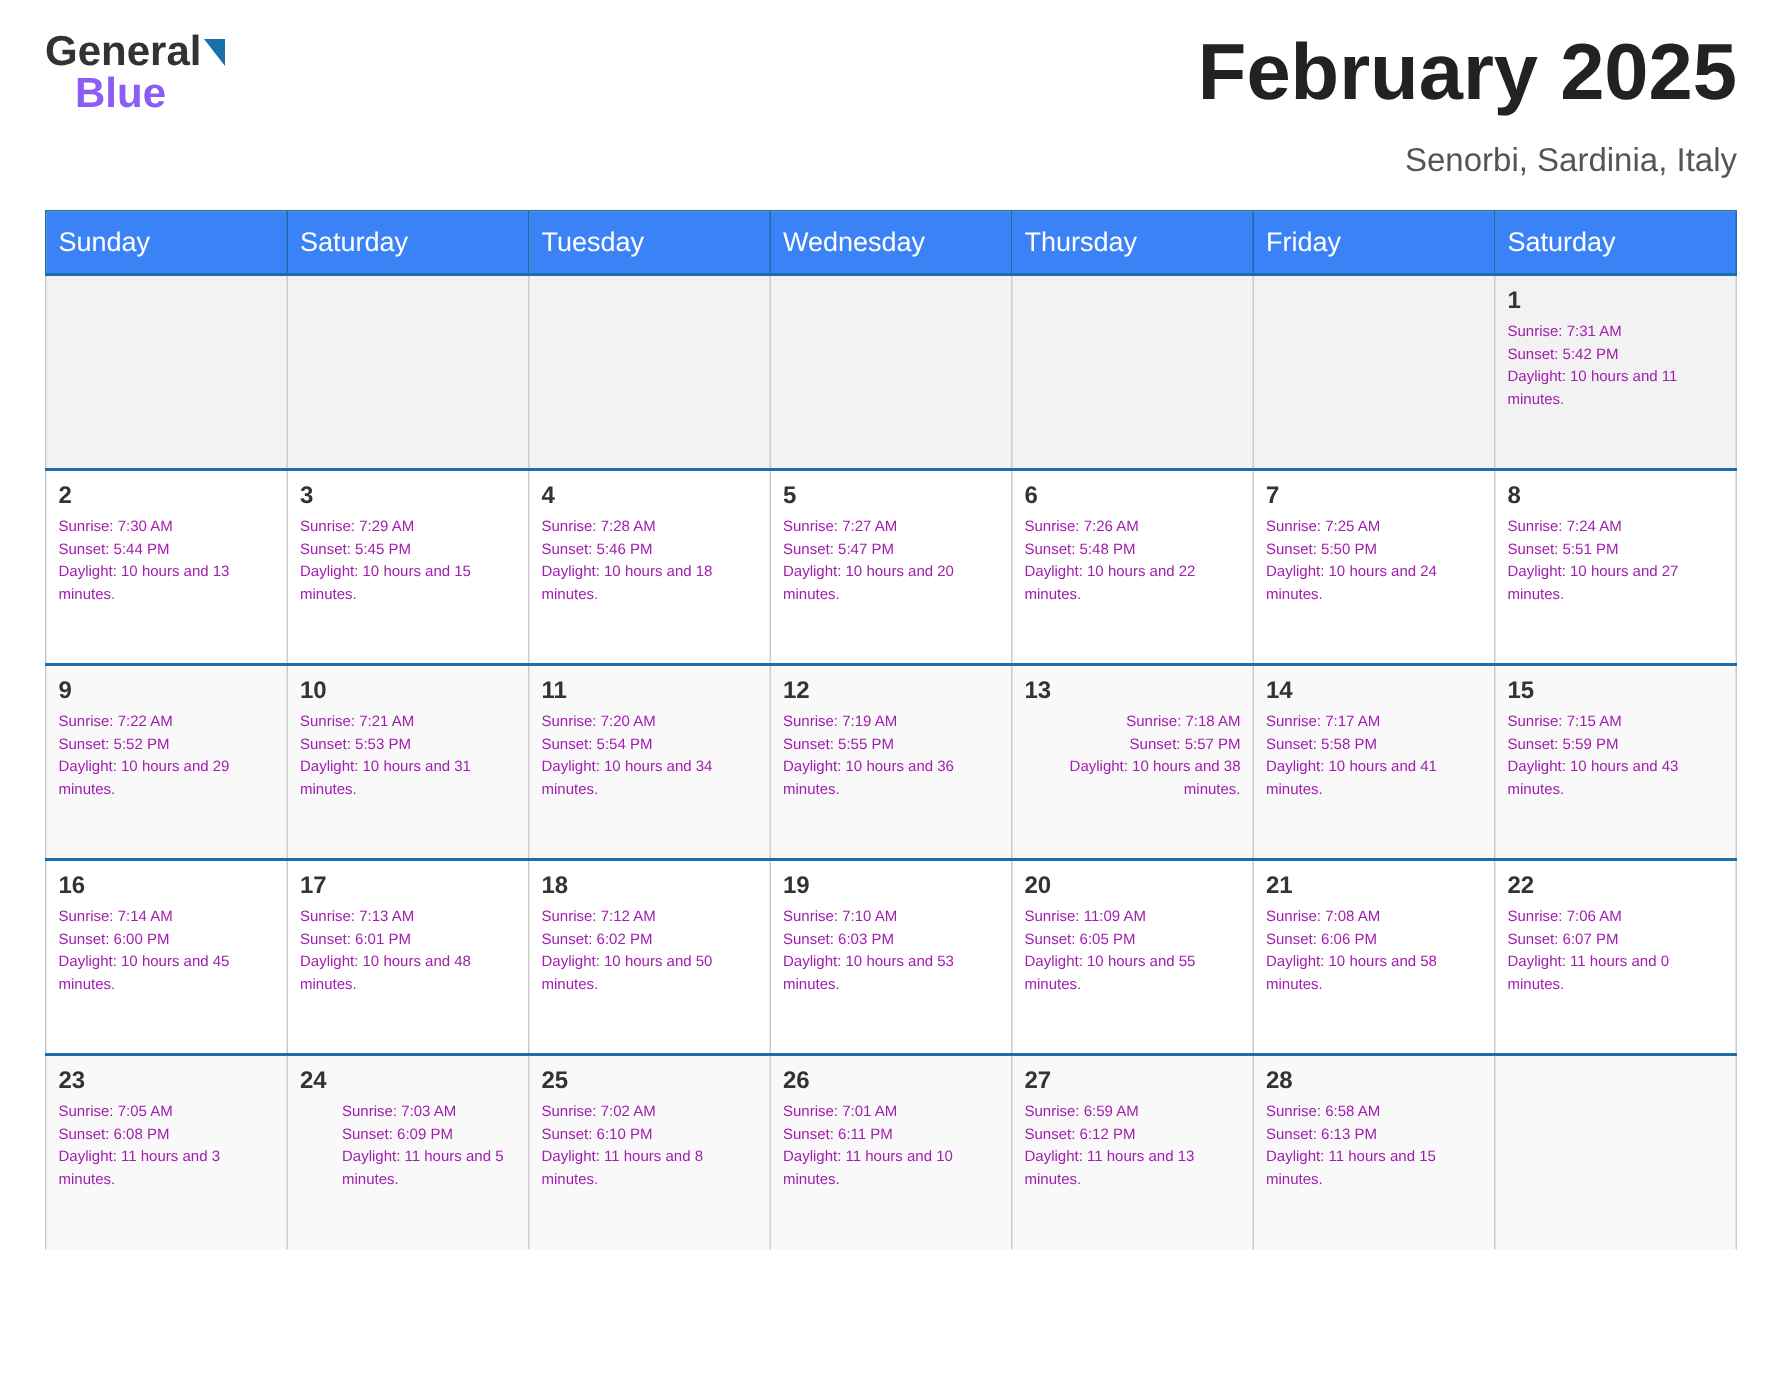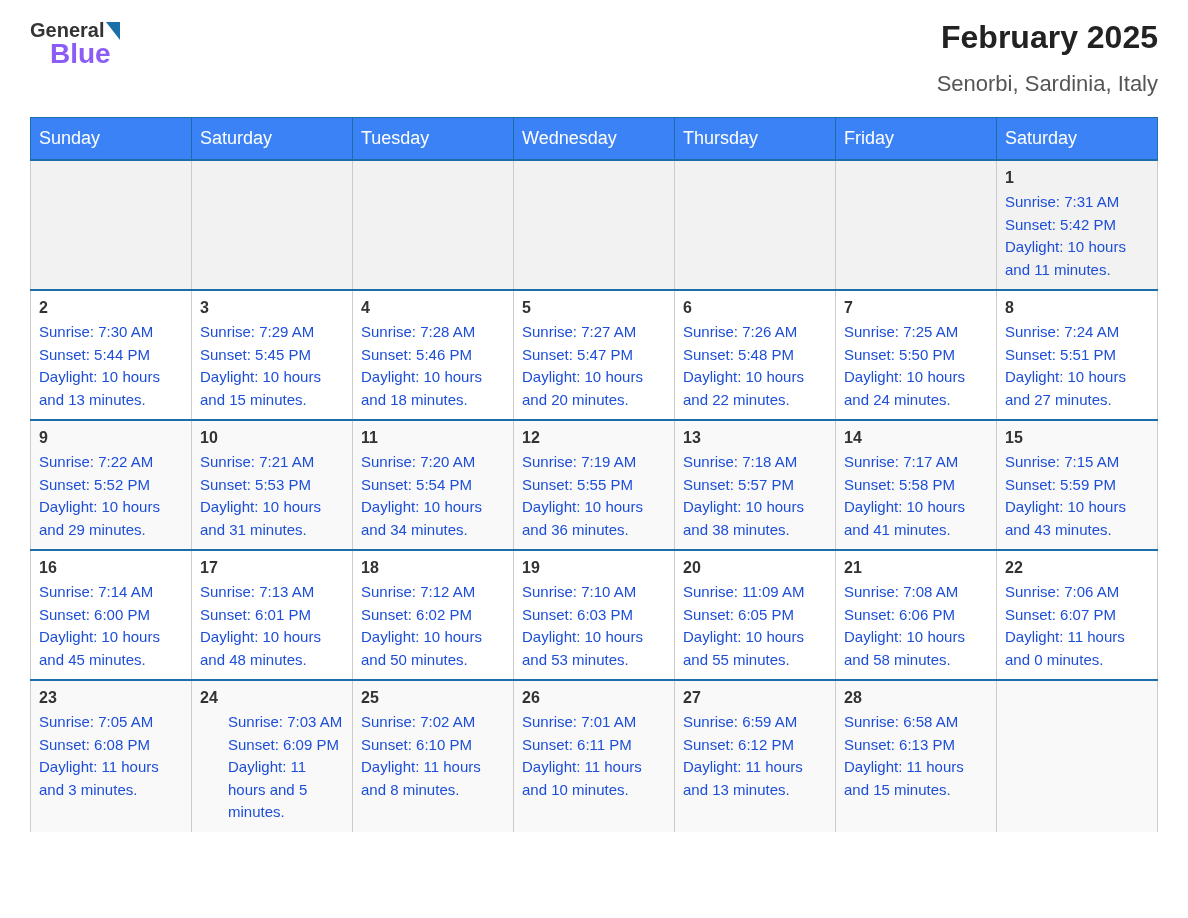--- a/index.html
+++ b/index.html
@@ -15,21 +15,21 @@
       justify-content: space-between;
       align-items: flex-start;
       margin-bottom: 20px;
     }
     .logo {
       display: flex;
       flex-direction: column;
       align-items: flex-start;
     }
     .logo-general {
-      font-size: 20px;
+      font-size: 28px;
       font-weight: bold;
       color: #333;
       line-height: 1;
     }
     .logo-blue {
       font-size: 28px;
       font-weight: bold;
       color: #8b5cf6;
       line-height: 1;
       margin-left: 20px;
@@ -44,21 +44,21 @@
       border-left: 14px solid transparent;
       border-right: 0px solid transparent;
       border-top: 18px solid #1a6fa8;
       margin-left: 2px;
       margin-top: 2px;
     }
     .title-block {
       text-align: right;
     }
     .calendar-title {
-      font-size: 32px;
+      font-size: 53px;
       font-weight: bold;
       color: #222;
       line-height: 1.1;
     }
     .calendar-subtitle {
       font-size: 22px;
       color: #555;
       margin-top: 16px;
     }
     table {
@@ -92,23 +92,23 @@
     tbody td:first-child {
       border-left: 1px solid #ccc;
     }
     .day-number {
       font-size: 16px;
       font-weight: bold;
       margin-bottom: 4px;
       display: block;
     }
     .day-info {
-      font-size: 15px;
+      font-size: 10px;
       line-height: 1.5;
-      color: #1d4ed8;
+      color: #a21caf;
     }
     tbody tr:nth-child(odd) {
       background-color: #f9f9f9;
     }
     tbody tr:nth-child(even) {
       background-color: #ffffff;
     }
     tbody tr:first-child {
       background-color: #f2f2f2;
     }
@@ -221,21 +221,21 @@
 Daylight: 10 hours and 34 minutes.</div>
         </td>
         <td>
           <span class="day-number">12</span>
           <div class="day-info" style="white-space: pre-line;">Sunrise: 7:19 AM
 Sunset: 5:55 PM
 Daylight: 10 hours and 36 minutes.</div>
         </td>
         <td>
           <span class="day-number">13</span>
-          <div class="day-info" style="white-space: pre-line;">Sunrise: 7:18 AM
+          <div class="day-info" style="white-space: pre-line; text-align: right;">Sunrise: 7:18 AM
 Sunset: 5:57 PM
 Daylight: 10 hours and 38 minutes.</div>
         </td>
         <td>
           <span class="day-number">14</span>
           <div class="day-info" style="white-space: pre-line;">Sunrise: 7:17 AM
 Sunset: 5:58 PM
 Daylight: 10 hours and 41 minutes.</div>
         </td>
         <td>

